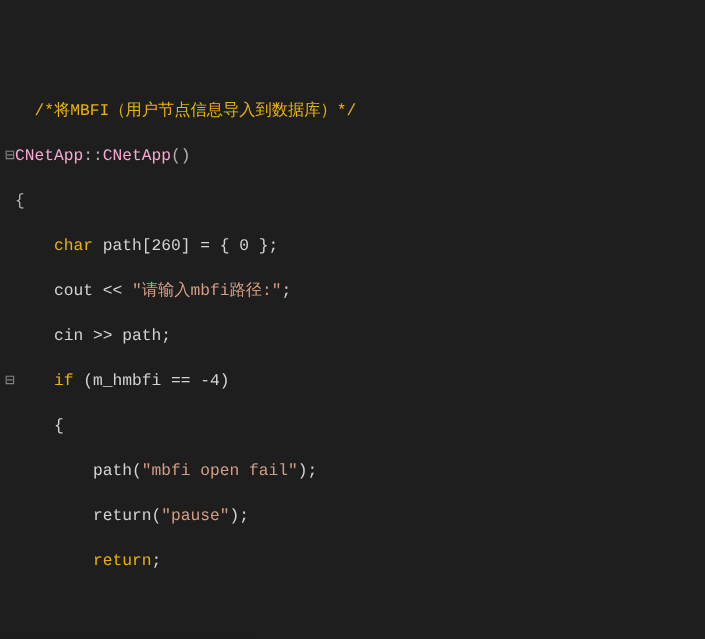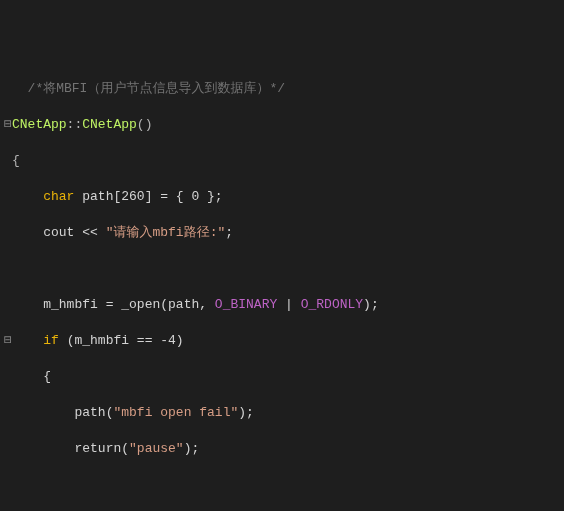--- a/index.html
+++ b/index.html
@@ -25,44 +25,44 @@
   }
   .fold {
     position: absolute;
     left: 0;
     top: 0;
     width: 8px;
     text-align: center;
     color: #808080;
     cursor: pointer;
   }
-  .comment { color: #737373; }
+  .comment { color: #eab308; }
   .keyword { color: #eab308; }
   .string { color: #d69d85; }
   .macro { color: #bd63c5; }
   .op { color: #b4b4b4; }
-  .ident { color: #bef264; margin-top: 15px; }
+  .ident { color: #f9a8d4; margin-top: 15px; }
 </style>
 </head>
 <body>
 
 
 
 <div class="code">
 <span class="line">  <span class="comment">/*将MBFI（用户节点信息导入到数据库）*/</span></span>
 <span class="line"><span class="fold">⊟</span><span class="ident">CNetApp</span><span class="op">::</span><span class="ident">CNetApp</span><span class="op">()</span></span>
 <span class="line"><span class="op">{</span></span>
 <span class="line"><span>    </span><span class="keyword">char</span><span> path[260] = { 0 };</span></span>
 <span class="line"><span>    </span><span>cout &lt;&lt; </span><span class="string">"请输入mbfi路径:"</span><span>;</span></span>
-<span class="line"><span>    </span></span>
-<span class="line"><span>    </span><span>m_hmbfi = _open(path, </span><span class="macro">O_BINARY</span><span> | </span><span class="macro">O_RDONLY</span><span>);</span></span>
+<span class="line"><span>    </span><span>cin &gt;&gt; path;</span></span>
 <span class="line"><span class="fold">⊟</span><span>    </span><span class="keyword">if</span><span> (m_hmbfi == -4)</span></span>
 <span class="line"><span>    {</span></span>
 <span class="line"><span>        </span><span>path(</span><span class="string">"mbfi open fail"</span><span>);</span></span>
 <span class="line"><span>        </span><span>return(</span><span class="string">"pause"</span><span>);</span></span>
+<span class="line"><span>        </span><span class="keyword">return</span><span>;</span></span>
 
 
 
 
 
 
 
 
 
 

